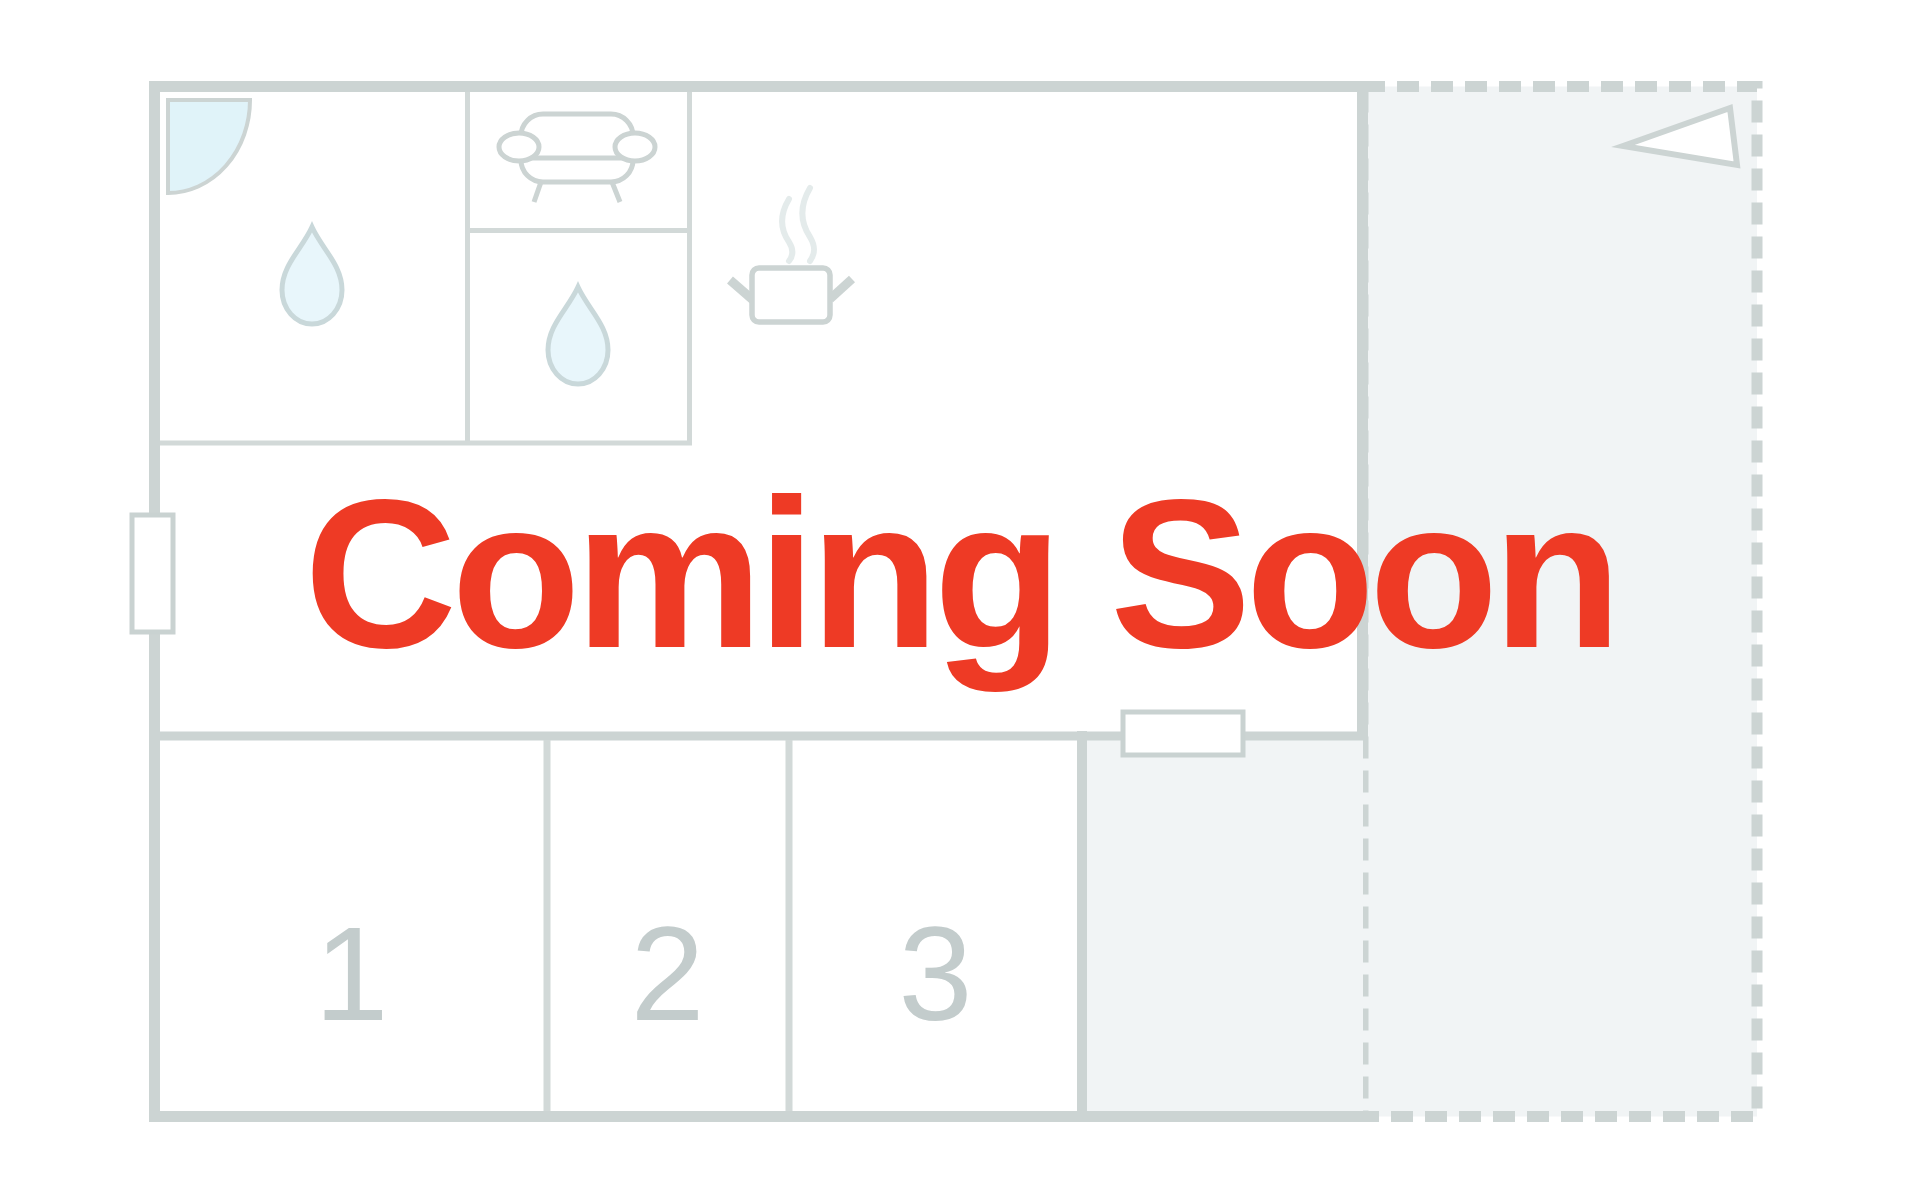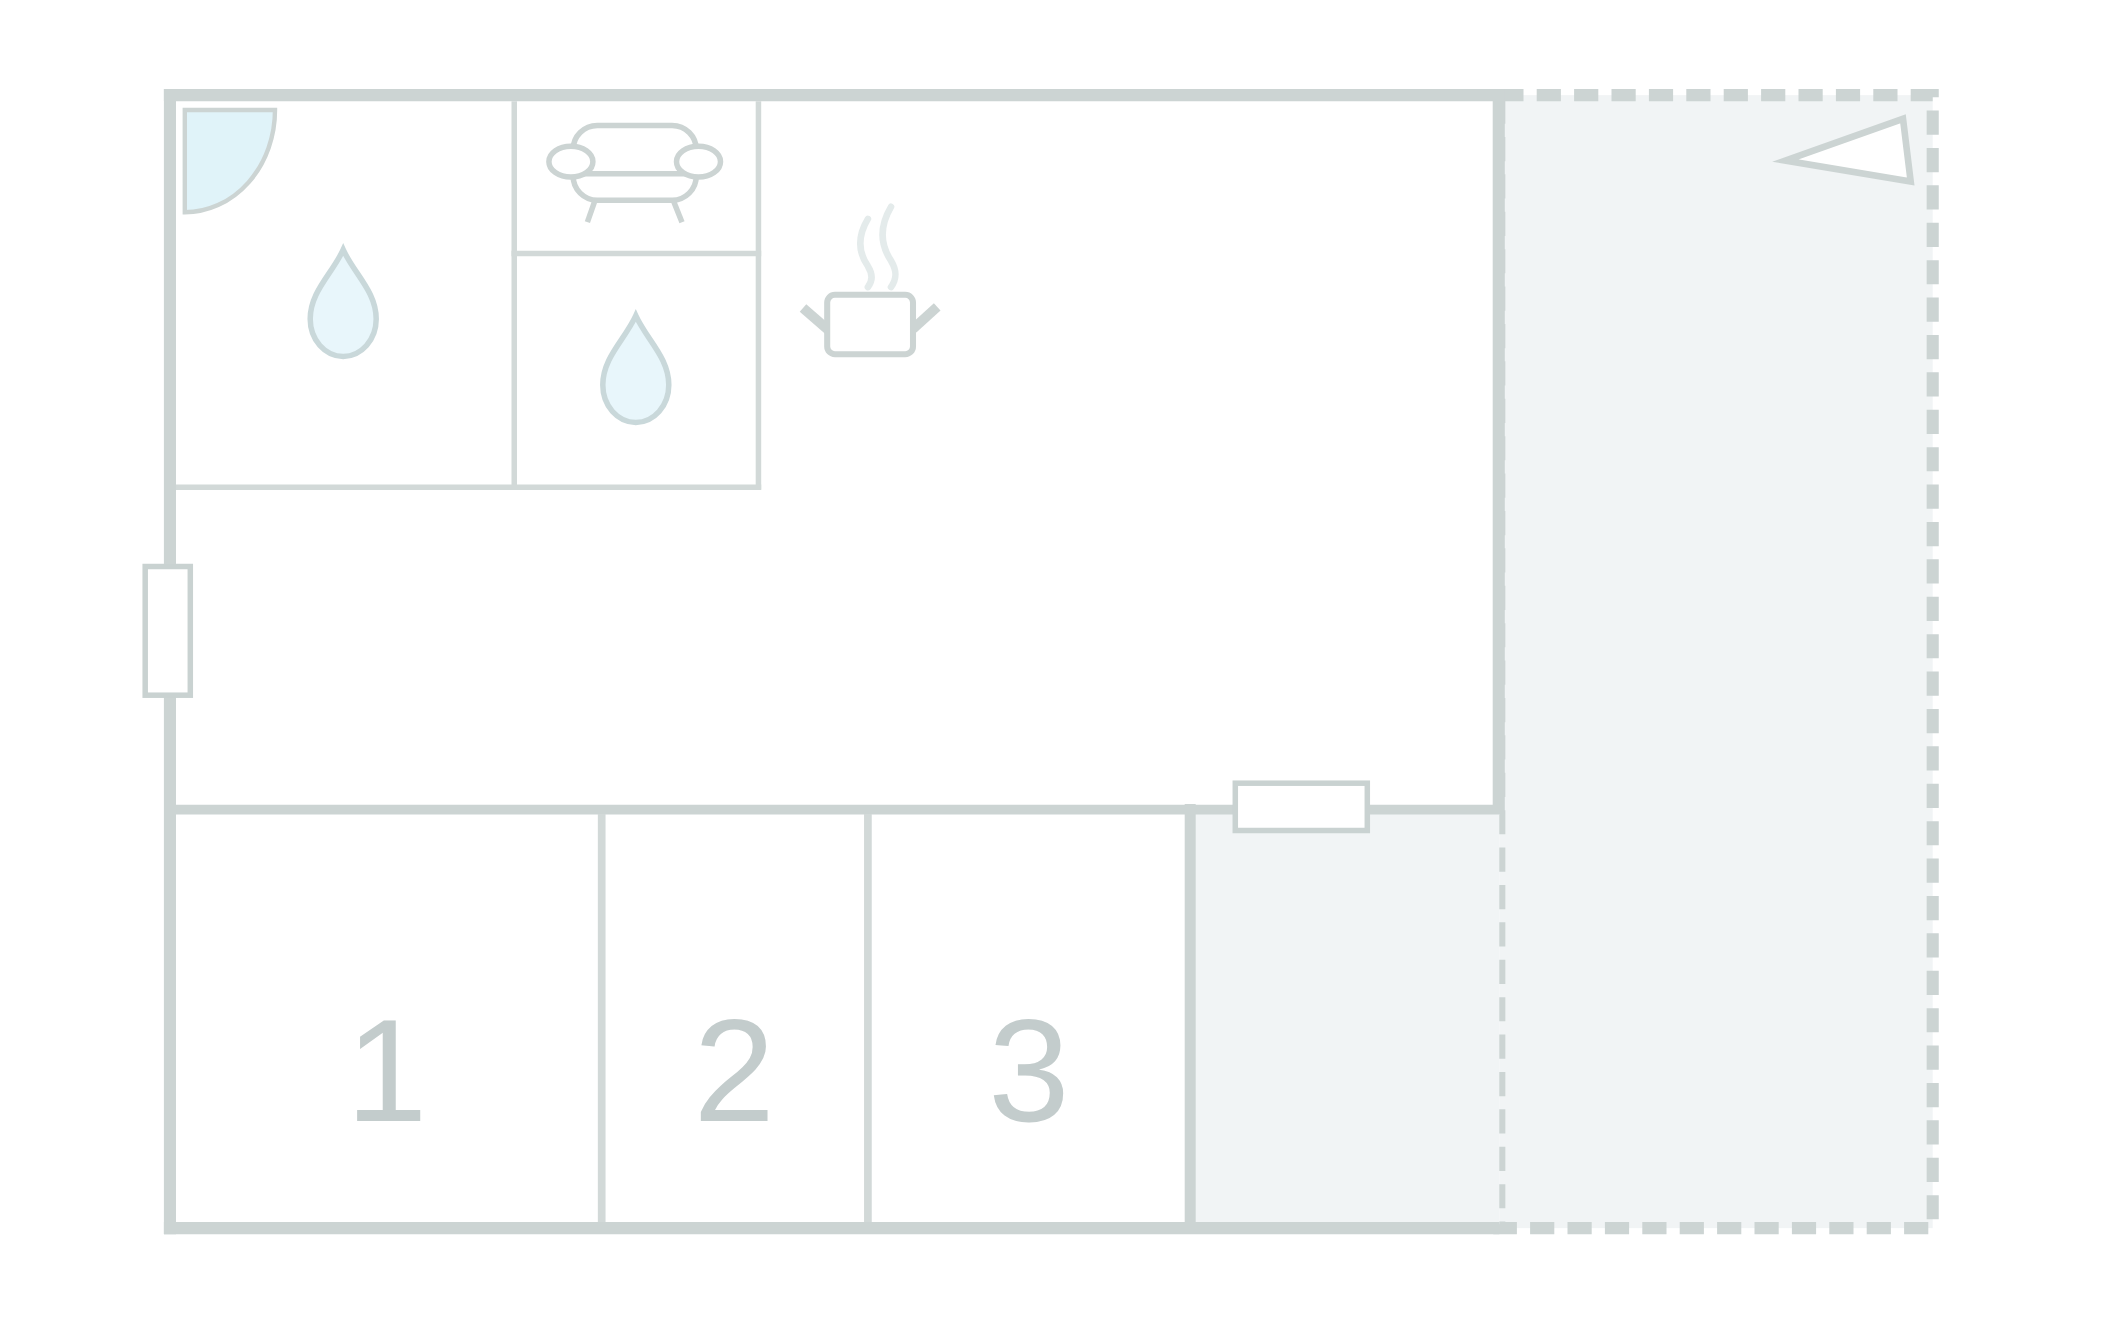--- a/index.html
+++ b/index.html
@@ -102,18 +102,19 @@
       <path class="steam" stroke-width="6" d="M789,199 C780,214 780,229 789,242 C794,250 793,256 789,261"></path>
       <path class="steam" stroke-width="6" d="M810,188 C800,205 800,222 810,237 C816,247 815,254 810,261"></path>
       <path class="icon-stroke" stroke-width="9" d="M753,300 L730,280"></path>
       <path class="icon-stroke" stroke-width="9" d="M830,299 L852,279"></path>
       <rect class="icon-white" stroke-width="5.5" x="752" y="268" width="78" height="54" rx="7"></rect>
     </g>
 
     <polygon class="flag" points="1623,146 1730,108 1737,165"></polygon>
   </svg>
 
+  <div class="coming-soon">Coming Soon</div>
 
   <div class="room-number n1">1</div>
   <div class="room-number n2">2</div>
   <div class="room-number n3">3</div>
 
 </div>
 
 </body></html>

